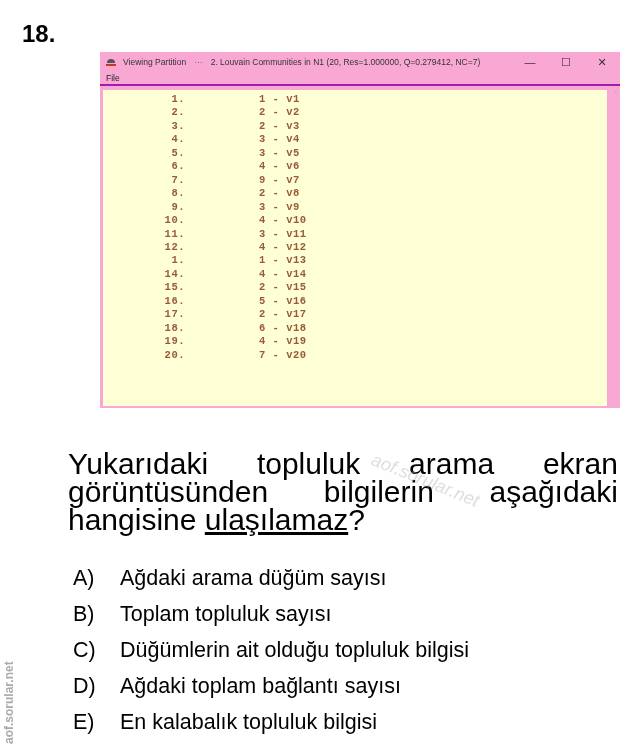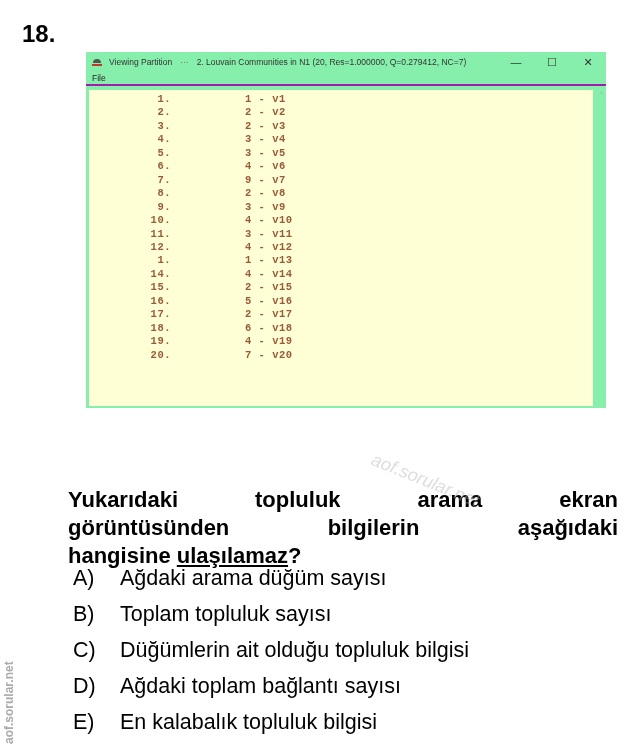--- a/index.html
+++ b/index.html
@@ -1,37 +1,37 @@
 <!DOCTYPE html>
 <html><head>
 <meta charset="utf-8">
 <style>
   * { box-sizing: border-box; margin: 0; padding: 0; }
   html, body { width: 640px; height: 753px; background: #ffffff; overflow: hidden; }
   body { position: relative; font-family: "Liberation Sans", sans-serif; color: #000; }
 
   .qnum { position: absolute; left: 22px; top: 20px; font-size: 24px; font-weight: bold; font-family: "Liberation Sans", sans-serif; }
 
-  .window { position: absolute; left: 86px; top: 52px; width: 520px; height: 356px; background: #86efac; }
+  .window { position: absolute; left: 100px; top: 52px; width: 520px; height: 356px; background: #f9a8d4; }
   .titlebar { height: 20px; display: flex; align-items: center; font-size: 8.5px; color: #333; padding-left: 6px; }
   .app-icon { width: 11px; height: 9px; margin-right: 6px; position: relative; }
   .app-icon::before { content: ""; position: absolute; left: 1px; top: 1px; width: 8px; height: 4px; border-radius: 4px 4px 0 0; background: #555; }
   .app-icon::after { content: ""; position: absolute; left: 0; top: 6px; width: 10px; height: 2px; background: #c0392b; }
   .title-sep { margin: 0 8px; color: #666; }
   .win-controls { margin-left: auto; display: flex; }
   .win-btn { width: 36px; text-align: center; font-size: 11px; color: #333; }
   .menubar { height: 14px; font-size: 8.5px; color: #222; padding-left: 6px; display: flex; align-items: center; border-bottom: 2px solid #a21caf; }
 
   .content { position: absolute; left: 3px; top: 38px; width: 504px; height: 316px; background: #ffffd6; }
   .scroll-up { position: absolute; right: -10px; top: 0px; font-size: 7px; color: #aaa; }
   .row { position: absolute; left: 0; height: 13px; font-family: "Liberation Mono", monospace; font-size: 10.5px; color: #9a5a3a; font-weight: bold; letter-spacing: 0.5px; }
   .row .idx { position: absolute; width: 82px; text-align: right; left: 0; }
   .row .val { position: absolute; left: 156px; white-space: pre; }
 
-  .question { position: absolute; left: 68px; top: 450px; width: 550px; font-size: 22px; font-weight: bold; line-height: 28px; text-align: justify; text-align-last: left; margin-top: 36px; }
+  .question { position: absolute; left: 68px; top: 450px; width: 550px; font-size: 30px; font-weight: normal; line-height: 28px; text-align: justify; text-align-last: left; }
   .question .line { display: flex; justify-content: space-between; }
   .question u { text-decoration: underline; }
 
   .options { position: absolute; left: 73px; top: 560px; }
   .opt { height: 36px; display: flex; align-items: center; font-size: 21.5px; }
   .opt .letter { width: 47px; }
 
   .watermark-side { position: absolute; left: 2px; top: 744px; transform: rotate(-90deg); transform-origin: left top; font-size: 12px; font-weight: bold; color: #aaa; white-space: nowrap; }
   .watermark-diag { position: absolute; left: 368px; top: 470px; transform: rotate(22deg); font-size: 18px; color: rgba(180,180,180,0.45); font-style: italic; white-space: nowrap; }
 </style>

